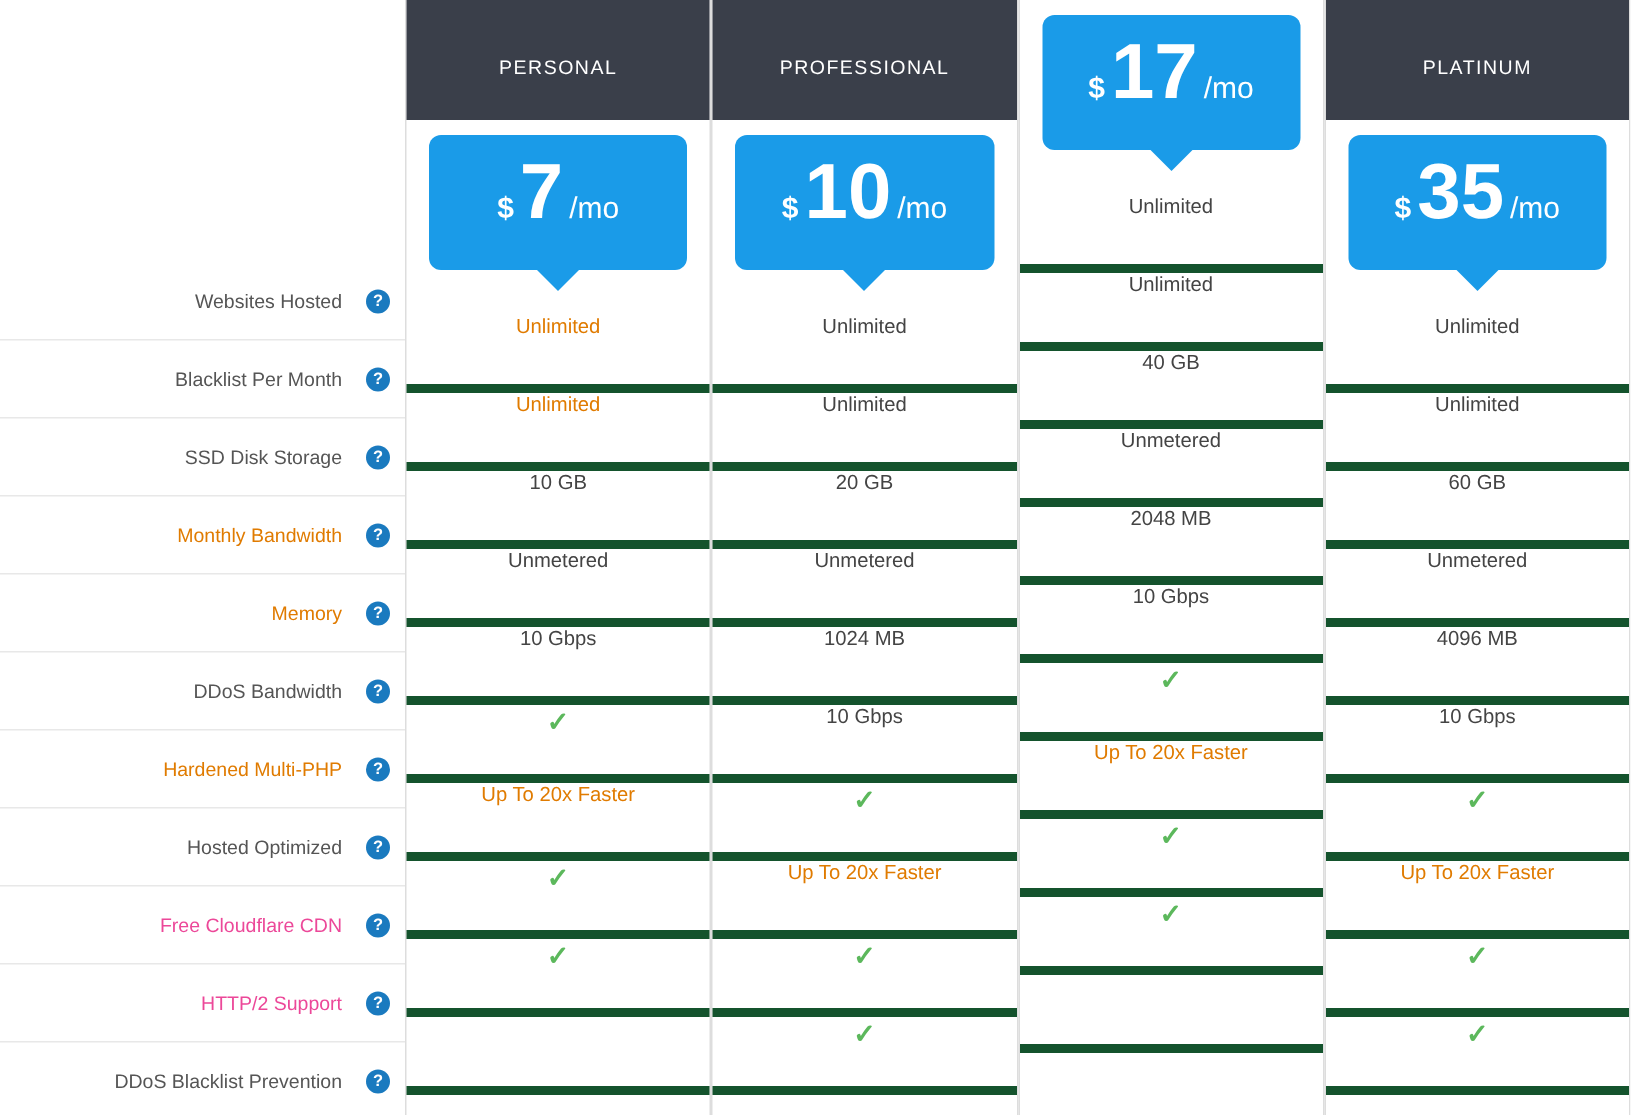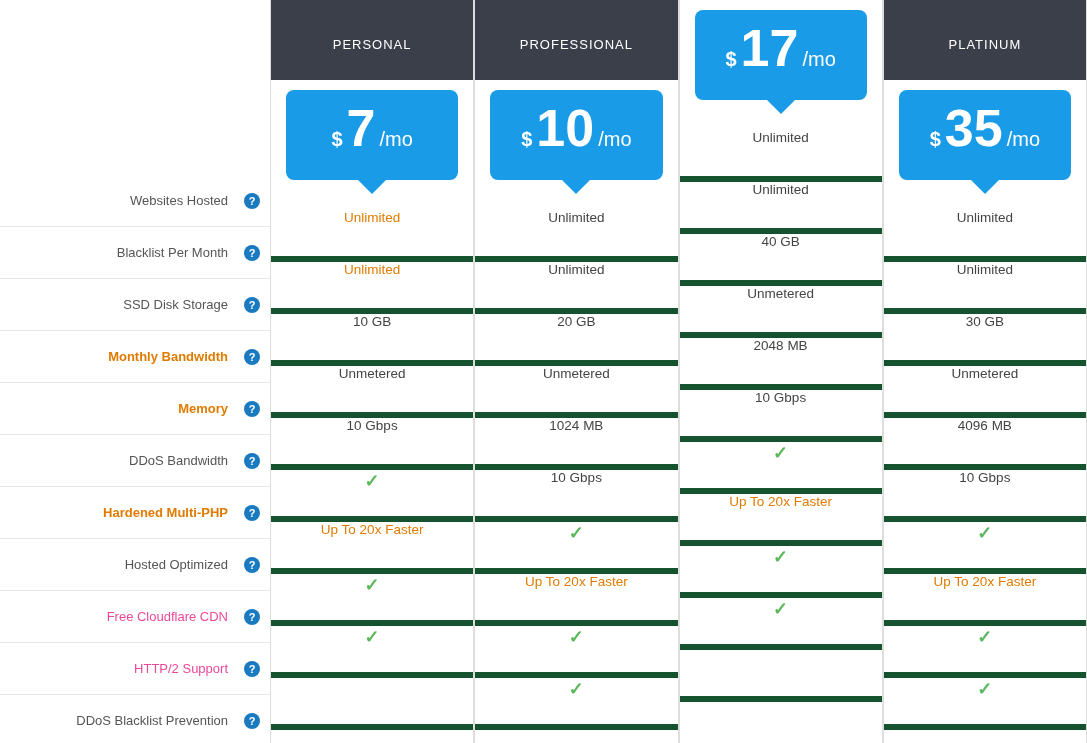--- a/index.html
+++ b/index.html
@@ -32,21 +32,21 @@
       padding-right: 10px;
       border-bottom: 1px solid #e8e8e8;
     }
 
     .feature-label {
       font-size: 13px;
       color: #555;
       text-align: center;
       margin-right: 16px;
     }
-    .feature-label.colored-orange { color: #e07b00; font-weight: 700; }
+    .feature-label.colored-orange { color: #e07b00; font-weight: 400; }
     .feature-label.colored-blue { color: #ec4899; font-weight: 500; }
 
     .question-mark {
       display: inline-flex;
       align-items: center;
       justify-content: center;
       width: 16px;
       height: 16px;
       border-radius: 50%;
       background: #1a7abf;
@@ -343,21 +343,21 @@
       </div>
     </div>
       </div>
       <div class="plan-cell ">
         <span>Unlimited</span>
       </div>
       <div class="plan-cell ">
         <span>Unlimited</span>
       </div>
       <div class="plan-cell ">
-        <span>30 GB</span>
+        <span>60 GB</span>
       </div>
       <div class="plan-cell ">
         <span>Unmetered</span>
       </div>
       <div class="plan-cell ">
         <span>4096 MB</span>
       </div>
       <div class="plan-cell ">
         <span>10 Gbps</span>
       </div>

